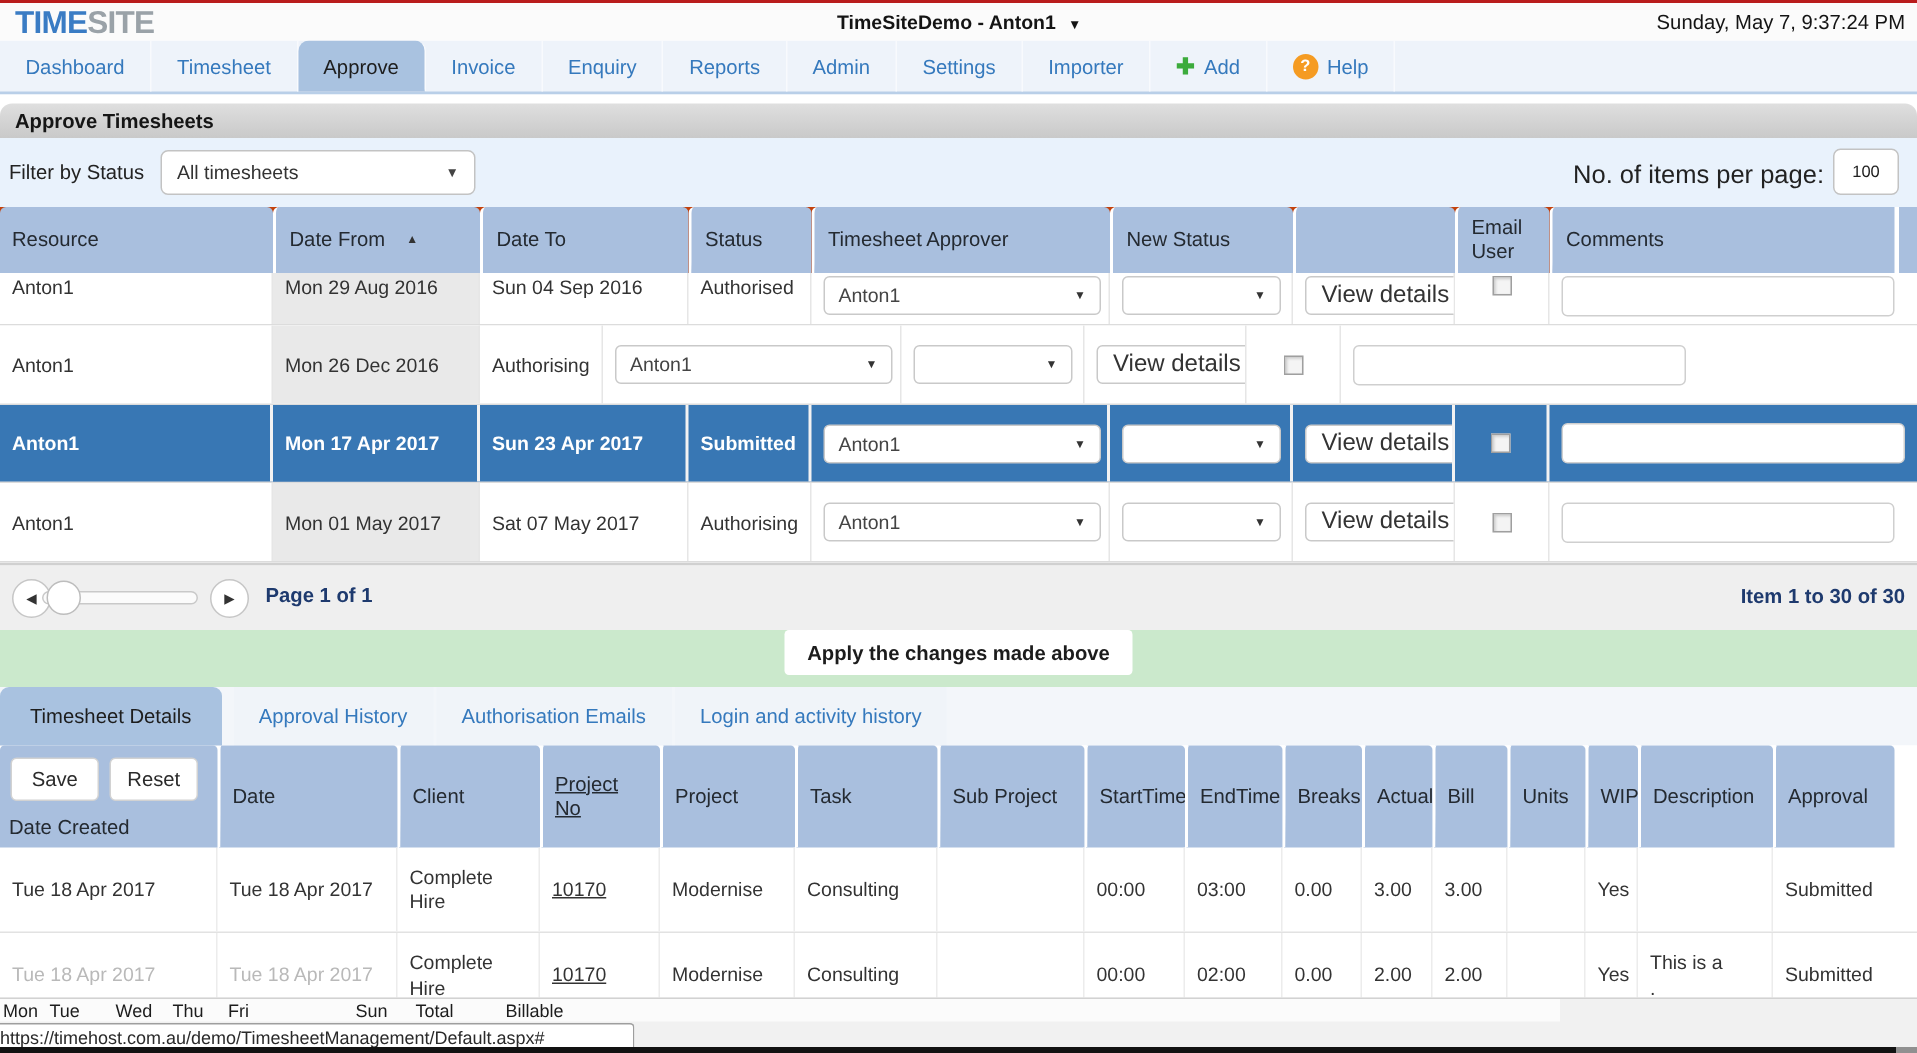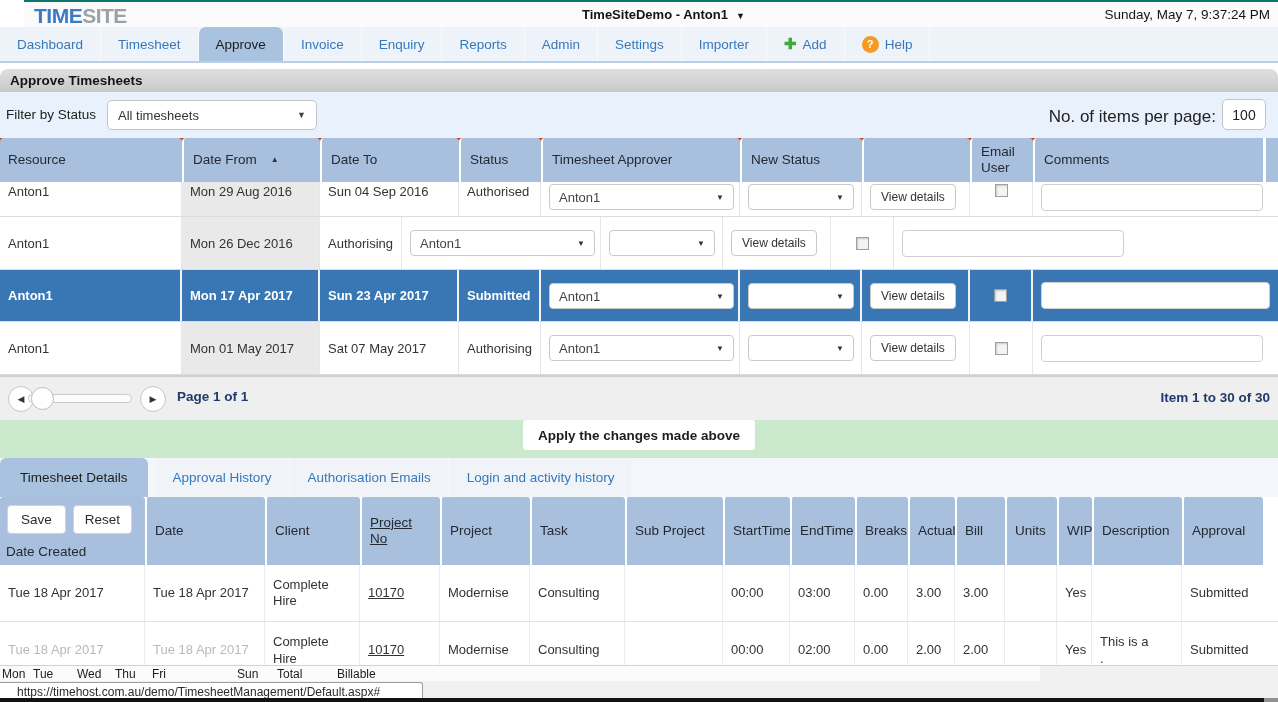--- a/index.html
+++ b/index.html
@@ -1,21 +1,21 @@
 <!DOCTYPE html>
 <html><head>
 <meta charset="utf-8">
 <style>
 * {box-sizing:border-box; margin:0; padding:0;}
 html,body {width:1278px; height:702px; overflow:hidden;}
 body {font-family:"Liberation Sans",sans-serif; font-size:13px; color:#333; background:#fff;}
 .page {position:relative; width:1278px; height:702px; overflow:hidden;}
 
 
-.topbar {height:27px; background:#fbfbfb; border-top:2px solid #0f766e; position:relative;margin-left:24px;}
+.topbar {height:27px; background:#fbfbfb; border-top:2px solid #b91c1c; position:relative;}
 .logo {position:absolute; left:10px; top:2px; font-size:21px; font-weight:bold; letter-spacing:-0.5px;}
 .logo .t {color:#3a7cc4;} .logo .s {color:#9aa2a8;}
 .session {position:absolute; left:558px; top:5px; font-weight:bold; color:#141414; font-size:13px;}
 .session .caret {font-size:9px; margin-left:8px;}
 .datetime {position:absolute; right:8px; top:5px; color:#141414; font-size:13.5px;}
 
 
 .navbar {height:36px; background:#eef3fa; display:flex; align-items:stretch; border-bottom:2px solid #b9cfe8;}
 .nav-item {display:flex; align-items:center; padding:0 17px; color:#3579bd; border-right:1px solid #f8fafd; font-size:13.5px; flex:0 0 auto;}
 .nav-item.active {background:#a9c2e0; border-radius:7px 7px 0 0; color:#1d1d1d;}
@@ -26,21 +26,21 @@
 .section-bar {height:23px; background:linear-gradient(#dfdfdf,#c9c9c9); border-radius:8px 8px 0 0; display:flex; align-items:center; padding-left:10px; font-weight:bold; color:#151515; font-size:13.5px;}
 
 
 .filter-row {height:46px; background:#e9f2fc; position:relative;}
 .filter-label {position:absolute; left:6px; top:15px; color:#222; font-size:13.5px;}
 .combo {position:relative; background:#fff; border:1px solid #c3c3c3; border-radius:5px;}
 .combo .value {position:absolute; left:10px; top:50%; transform:translateY(-50%); color:#333; white-space:nowrap;}
 .combo .arrow {position:absolute; right:10px; top:50%; transform:translateY(-50%); font-size:9px; color:#444;}
 .filter-combo {position:absolute; left:107px; top:8px; width:210px; height:30px;}
 .ipp-label {position:absolute; right:62px; top:15px; color:#222; font-size:17px;}
-.ipp-input {position:absolute; right:12px; top:7px; width:44px; height:31px; border:1px solid #c3c3c3; border-radius:5px; text-align:center; font-size:14px; color:#222; font-family:"Liberation Sans",sans-serif; background:#fff;}
+.ipp-input {position:absolute; right:12px; top:7px; width:44px; height:31px; border:1px solid #c3c3c3; border-radius:5px; text-align:center; font-size:11px; color:#222; font-family:"Liberation Sans",sans-serif; background:#fff;}
 
 
 .approve-wrap {position:relative;}
 .atr-head {display:flex; height:44px; background:#c2410c;}
 .ath-cell {background:#a9bfde; border-radius:4px 4px 0 0; display:flex; align-items:center; padding:0 8px; color:#242a31; font-size:13.5px; line-height:1.15; flex:0 0 auto;}
 .ath-cell + .ath-cell {border-left:2px solid #fff; padding-left:9px;}
 .sort-arrow {font-size:8px; margin-left:14px; color:#333;}
 .atr {display:flex; background:#fff; border-bottom:1px solid #dcdcdc; position:relative;}
 .atc {padding:0 8px; display:flex; align-items:center; border-right:1px solid #e6e6e6; height:100%; overflow:hidden; flex:0 0 auto;}
 .atc:last-child {border-right:none;}
@@ -48,21 +48,21 @@
 .atr.selected {background:#3877b4; color:#fff; font-weight:bold;}
 .atr.selected .atc {border-right:2px solid #f2f2f2;}
 .atr.selected .atc:last-child {border-right:none;}
 .atr.selected .datefrom {background:#3877b4;}
 .atr1 {height:35px;}
 .atr1 .atc {align-items:flex-start; padding-top:2px;}
 .row-combo {position:relative; width:185px; height:26px; border:1px solid #c9c9c9; border-radius:4px; background:#fff; color:#444; font-weight:normal; flex:0 0 auto;}
 .row-combo.small {width:106px;}
 .row-combo .value {position:absolute; left:9px; top:50%; transform:translateY(-50%); color:#444; font-size:13px;}
 .row-combo .arrow {position:absolute; right:9px; top:50%; transform:translateY(-50%); font-size:8px; color:#333;}
-.btn {height:26px; border:1px solid #c9c9c9; border-radius:4px; background:#fff; color:#333; font-size:12px; padding:0 10px; font-weight:normal; font-family:"Liberation Sans",sans-serif; white-space:nowrap;}
+.btn {height:26px; border:1px solid #c9c9c9; border-radius:4px; background:#fff; color:#333; font-size:16px; padding:0 10px; font-weight:normal; font-family:"Liberation Sans",sans-serif; white-space:nowrap;}
 .checkbox {width:13px; height:13px; border:1px solid #9f9f9f; background:#f4f4f4; box-shadow:inset 1px 1px 2px rgba(0,0,0,.18);}
 .comment-input {height:27px; border:1px solid #cfcfcf; border-radius:4px; background:#fff; width:222px; outline:none;}
 .atr.selected .comment-input {width:230px;}
 .cell-center {justify-content:center;}
 .table-bottom {height:2px; background:#d0d0d0;}
 .v-scroll-head {position:absolute; right:0; top:0; width:15px; height:44px; background:#a9bfde; border-left:3px solid #fff;}
 .v-thumb {position:absolute; right:2px; top:209px; width:11px; height:26px; background:#c9c9c9; border-radius:5px;}
 
 
 .pager {height:43px; background:#efefef; position:relative;}
@@ -97,21 +97,21 @@
 .dtr2-clip {height:43px; overflow:hidden;}
 .dtr2 {height:57px; border-bottom:none;}
 .faded {color:#b9b9b9;}
 .dtc.d-desc {padding-right:28px;}
 
 
 .bottom-zone {height:33px; background:#f1f1f1; border-top:1px solid #d2d2d2; position:relative;}
 .week-bg {position:absolute; left:0; top:0; width:1040px; height:15px; background:#fbfbfb;}
 .week-strip {position:absolute; left:2px; top:1px; display:flex; font-size:12px; color:#1c1c1c;}
 .week-strip span {display:inline-block; flex:0 0 auto;}
-.url-tip {position:absolute; left:0; top:16px; width:423px; height:17px; background:#fff; border:1px solid #9e9e9e; border-left:none; border-bottom:none; border-radius:0 3px 0 0; font-size:12px; color:#2a2a2a; padding:2px 0 0 17px; white-space:nowrap;}
+.url-tip {position:absolute; left:0; top:16px; width:423px; height:17px; background:#fff; border:1px solid #9e9e9e; border-left:none; border-bottom:none; border-radius:0 3px 0 0; font-size:12px; color:#2a2a2a; padding:2px 0 0 0; white-space:nowrap;}
 .legend {position:absolute; right:31px; top:7px; display:flex; align-items:center; font-size:13px; color:#222;}
 .legend .lbl {margin-right:5px;}
 .badge {padding:2px 6px; border-radius:2px; color:#263a77; font-size:12px;}
 .badge.nb {background:#f7dede; border:1px solid #e3bdbd;}
 .badge.ua {background:#f6efb6; border:1px solid #ddd28a; margin-left:16px;}
 .badge.un {background:#92c4ef; border:1px solid #7fb2e3; margin-left:11px;}
 .black-bar {height:4px; background:#121212; position:relative;}
 .black-bar .corner {position:absolute; right:0; top:0; width:14px; height:4px; background:#909090;}
 
 

